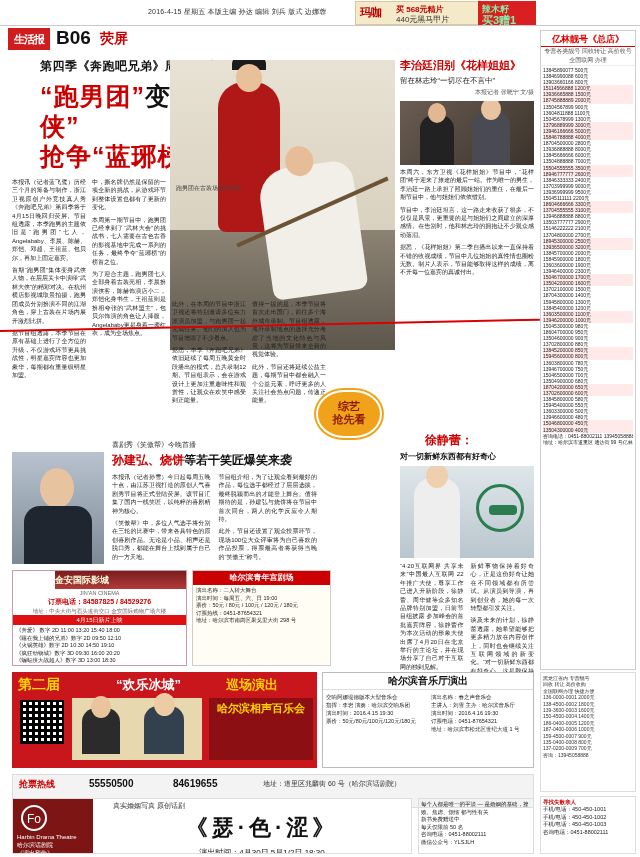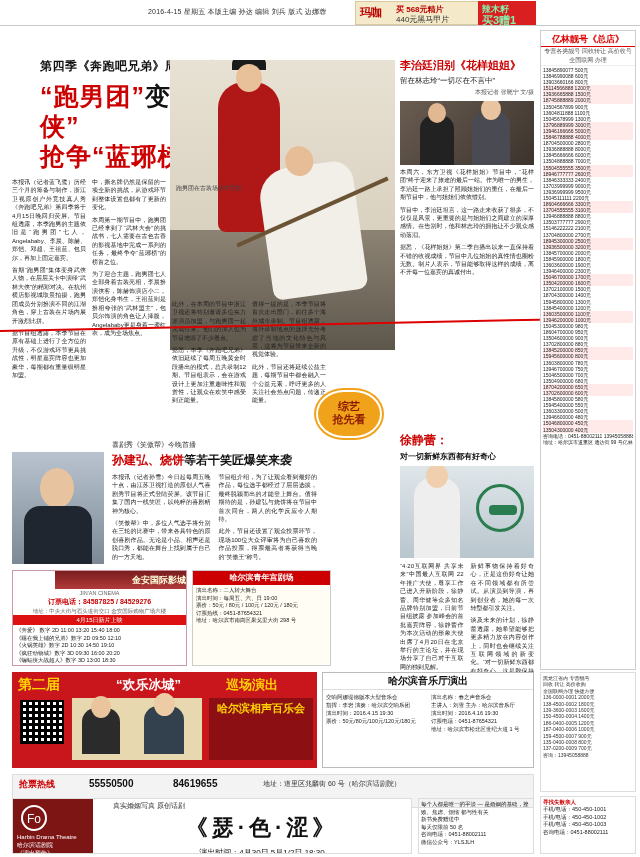--- a/index.html
+++ b/index.html
@@ -90,33 +90,33 @@
   .art-comedy .hd { font-size:12px; font-weight:bold; color:#c00; margin-top:2px; }
   .art-comedy .hd .b { color:#111; }
   .art-comedy .body { font-size:6px; line-height:8.4px; color:#222; text-align:justify; margin-top:4px; column-count:2; column-gap:8px;}
   .art-comedy .body p { margin:0 0 4px 0; }
   .photo-host { position:absolute; top:452px; left:12px; width:92px; height:112px; background:linear-gradient(#b8c3cf,#7d8996); overflow:hidden;}
   .photo-host .hd2 { position:absolute; left:28px; top:16px; width:34px; height:40px; background:#e8c3a0; border-radius:50%; }
   .photo-host .bd2 { position:absolute; left:12px; top:54px; width:68px; height:58px; background:#1f2630; border-radius:16px 16px 0 0;}
 
   
   .art-xu { position:absolute; top:432px; left:400px; width:134px; }
-  .art-xu .t { font-size:12px; font-weight:bold; color:#c00; }
+  .art-xu .t { font-size:12px; font-weight:bold; color:#c00;margin-left:25px; }
   .art-xu .s { font-size:8px; font-weight:bold; color:#111; margin-top:2px; line-height:11px;}
   .art-xu .ph { margin-top:4px; width:134px; height:92px; background:linear-gradient(#dfe6ea,#b9c6cd); position:relative; overflow:hidden;}
   .art-xu .ph .lady { position:absolute; left:14px; top:12px; width:46px; height:80px; background:#eee; border-radius:18px 18px 0 0;}
   .art-xu .ph .lady:before{content:"";position:absolute;left:12px;top:-14px;width:22px;height:24px;background:#f0cfae;border-radius:50%;}
   .art-xu .ph .logo { position:absolute; right:10px; top:18px; width:48px; height:48px; border:3px solid #2a7d4f; border-radius:50%;}
   .art-xu .ph .logo:after{content:"";position:absolute;left:10px;top:18px;width:28px;height:10px;background:#2a7d4f;border-radius:4px;}
   .art-xu .body { font-size:6px; line-height:8.4px; color:#222; text-align:justify; margin-top:4px; column-count:2; column-gap:7px;}
   .art-xu .body p { margin:0 0 4px 0; }
 
   
   .ad-theatre { position:absolute; top:570px; left:12px; width:175px; height:96px; border:1px solid #c9a; background:#fff; overflow:hidden;}
-  .ad-theatre .bar { height:18px; background:linear-gradient(#7a1d1d,#b23a3a); color:#ffd; font-size:9px; font-weight:bold; text-align:right; line-height:18px;margin-left:42px;}
+  .ad-theatre .bar { height:18px; background:linear-gradient(#7a1d1d,#b23a3a); color:#ffd; font-size:9px; font-weight:bold; text-align:left; line-height:18px;margin-left:42px;}
   .ad-theatre .sub { font-size:5.5px; color:#666; text-align:center; line-height:8px;}
   .ad-theatre .redbar { background:#d11; color:#fff; font-size:6px; text-align:center; line-height:10px;}
   .ad-theatre .lines { font-size:5.5px; line-height:7.5px; padding:2px 3px; color:#222;}
   .ad-theatre .phone { font-size:7px; font-weight:bold; color:#c00; text-align:center;}
 
   .ad-hbqq { position:absolute; top:570px; left:192px; width:139px; height:96px; border:1px solid #ccc; background:#fffdf4; overflow:hidden;}
   .ad-hbqq .h { background:#c00; color:#fff; font-size:8px; font-weight:bold; text-align:center; line-height:14px;}
   .ad-hbqq .l { font-size:5.5px; line-height:7.6px; padding:2px 3px; color:#222;}
 
   .ad-show { position:absolute; top:672px; left:12px; width:305px; height:96px; background:#c9161d; overflow:hidden; }
@@ -174,20 +174,25 @@
       <div class="t1">玛咖</div>
       <div class="t2">买 568元精片</div>
       <div class="t3">440元黑马甲片</div>
     </div>
     <div class="ad-chili">
       <div class="c1">辣木籽</div>
       <div class="c2">买3赠1</div>
     </div>
   </div>
 
+  <div class="masthead">
+    <div class="mh-logo">生活报</div>
+    <div class="mh-page">B06</div>
+    <div class="mh-sec">荧屏</div>
+  </div>
 
   <div class="lead">
     <div class="kicker">第四季《奔跑吧兄弟》周五欢乐开跑</div>
     <div class="h1">
       <span>“跑男团”</span><span class="blk">变身</span><span>“武林大侠”</span>
       <div>抢争“蓝琊榜”</div>
     </div>
   </div>
 
   <div class="collage">

